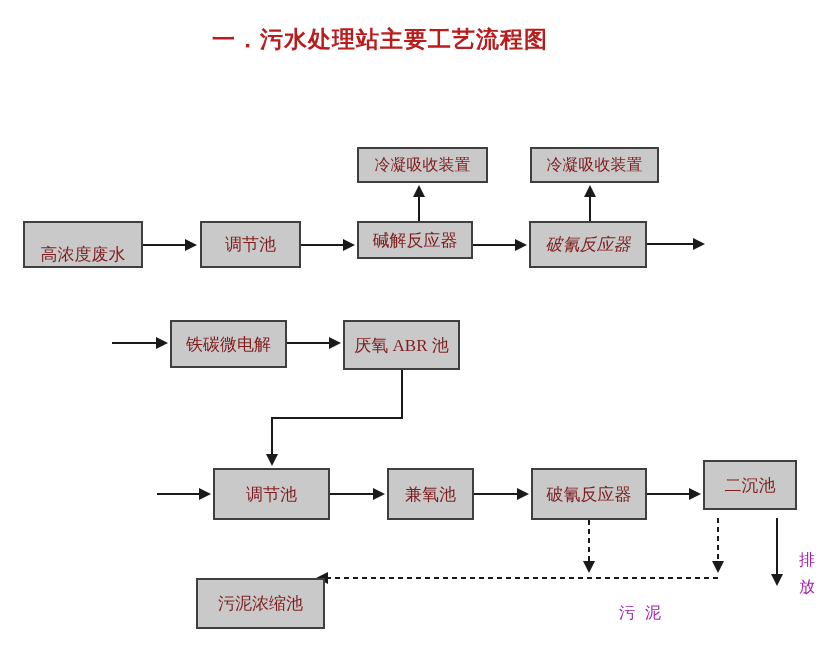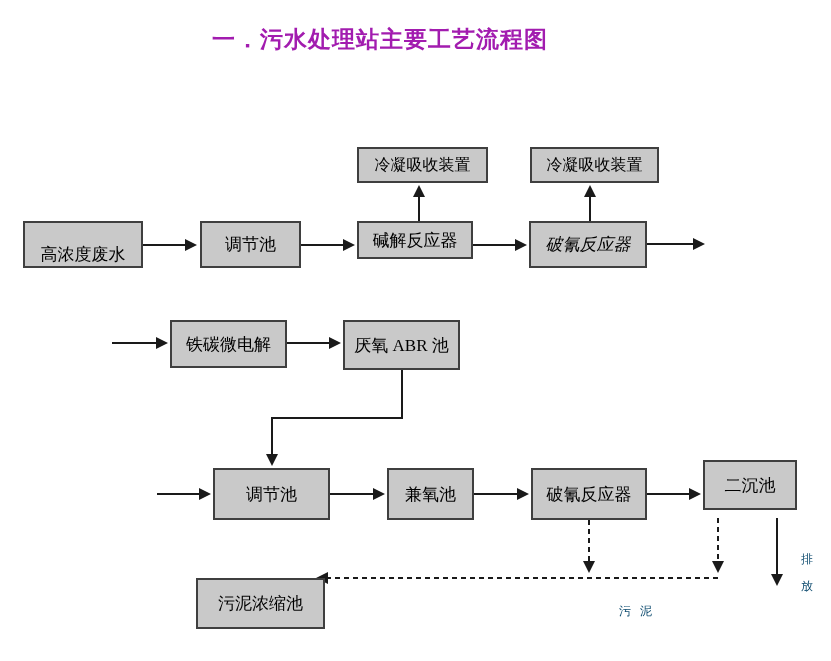--- a/index.html
+++ b/index.html
@@ -2,43 +2,43 @@
 <html><head>
 <meta charset="utf-8">
 <style>
   html,body{margin:0;padding:0;background:#ffffff;}
   .canvas{
     position:relative;width:831px;height:661px;background:#ffffff;
     font-family:"Liberation Serif","DejaVu Serif",serif;overflow:hidden;
   }
   .title{
     position:absolute;left:212px;top:24px;font-size:23px;font-weight:bold;
-    color:#a21caf;letter-spacing:1px;white-space:nowrap;
+    color:#b91c1c;letter-spacing:1px;white-space:nowrap;
   }
   .node{
     position:absolute;background:#c9c9c9;border:2px solid #3f3f3f;
     display:flex;align-items:center;justify-content:center;
-    font-size:17px;color:#000000;box-sizing:border-box;white-space:nowrap;
+    font-size:17px;color:#7f1d1d;box-sizing:border-box;white-space:nowrap;
   }
   #n-cond1{left:357px;top:147px;width:131px;height:36px;font-size:16px;}
   #n-cond2{left:530px;top:147px;width:129px;height:36px;font-size:16px;}
   #n-highconc{left:23px;top:221px;width:120px;height:47px;align-items:flex-end;}
   #n-regtop{left:200px;top:221px;width:101px;height:47px;}
   #n-alkaline{left:357px;top:221px;width:116px;height:38px;}
   #n-cyanide{left:529px;top:221px;width:118px;height:47px;font-style:italic;}
   #n-ironcarbon{left:170px;top:320px;width:117px;height:48px;}
   #n-abr{left:343px;top:320px;width:117px;height:50px;text-align:right;}
   #n-domestic{left:10px;top:468px;width:147px;height:52px;}
   #n-regbottom{left:213px;top:468px;width:117px;height:52px;}
   #n-facultative{left:387px;top:468px;width:87px;height:52px;}
   #n-aerobic{left:531px;top:468px;width:116px;height:52px;}
   #n-secondary{left:703px;top:460px;width:94px;height:50px;}
   #n-sludgetank{left:196px;top:552px;width:129px;height:51px;margin-top:26px;}
   .connectors{position:absolute;left:0;top:0;}
-  .ann{position:absolute;color:#0c4a6e;font-size:12px;}
+  .ann{position:absolute;color:#a21caf;font-size:16px;}
   #ann-discharge{left:797px;top:546px;width:20px;line-height:27px;text-align:center;word-break:break-all;}
   #ann-sludge{left:619px;top:603px;letter-spacing:3px;white-space:pre;}
 </style>
 </head>
 <body>
 
 <div class="canvas">
 
   <div class="title">一．污水处理站主要工艺流程图</div>
 

